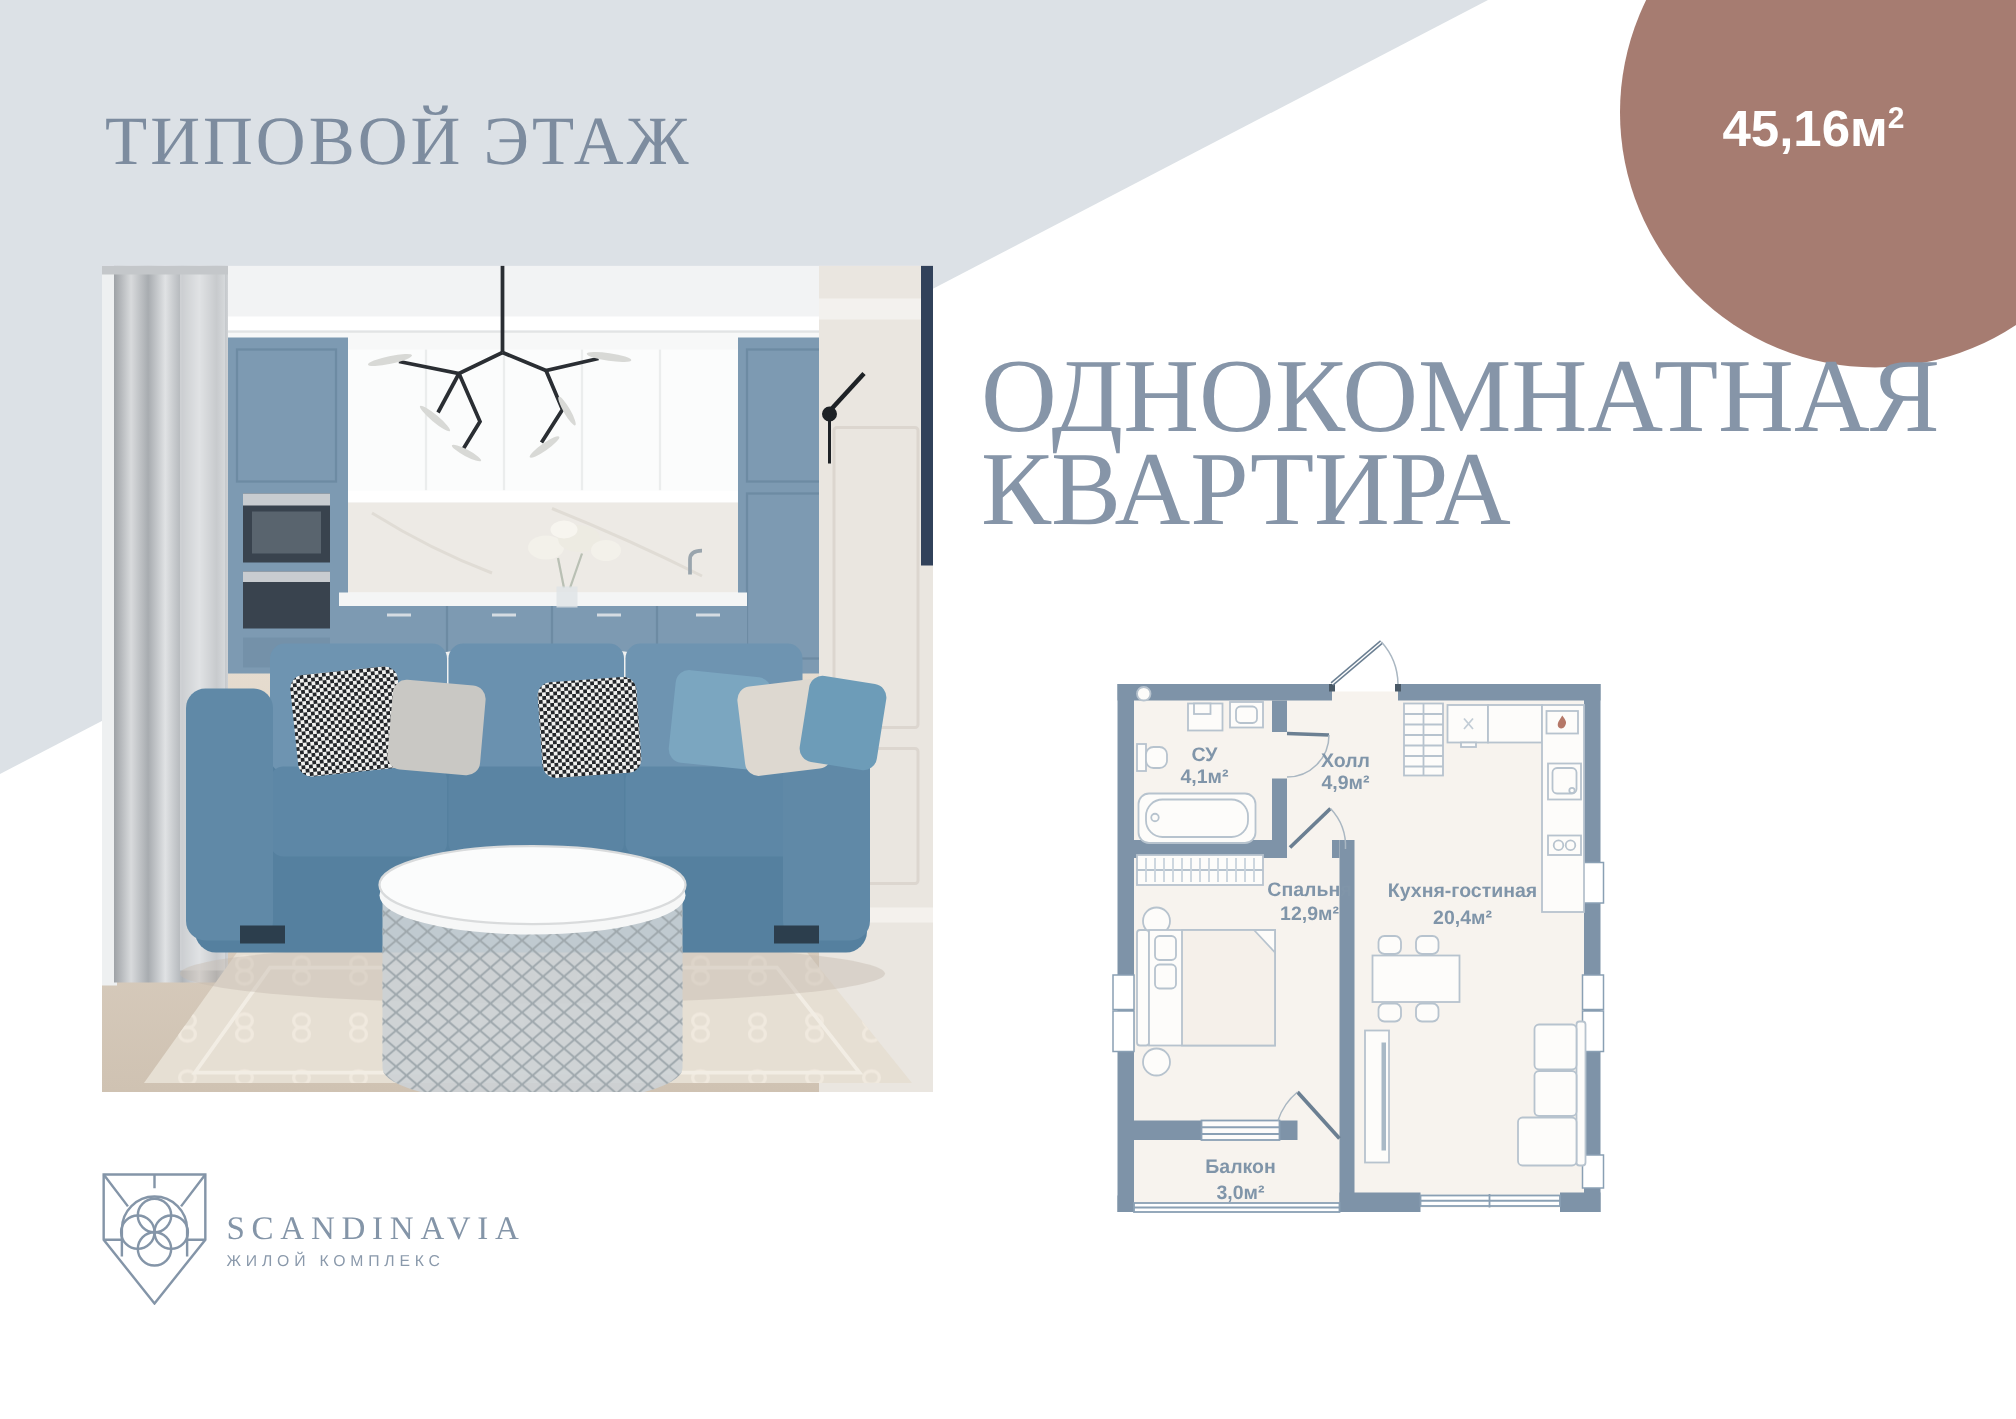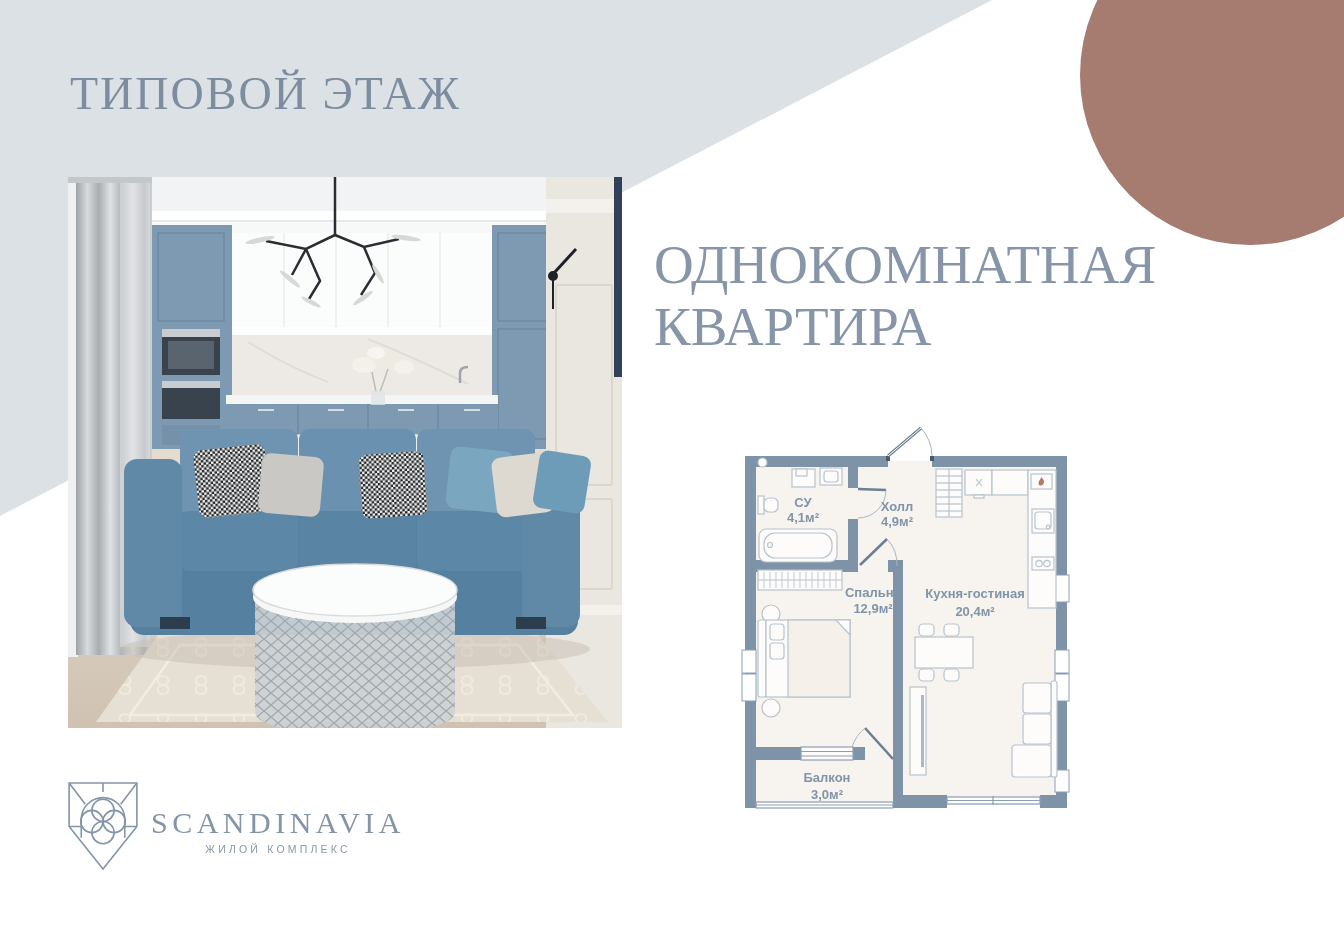--- a/index.html
+++ b/index.html
@@ -24,53 +24,54 @@
   }
   .badge-inner{
     position:absolute;left:0;top:150px;width:258px;text-align:center;color:#ffffff;
   }
   .badge-unit{font-size:80px;line-height:78px;font-weight:700;letter-spacing:1px;}
   .badge-area{font-size:34px;line-height:36px;font-weight:700;margin-top:6px;}
   .badge-area sup{font-size:20px;}
   .apartment-heading{
     position:absolute;left:654px;top:234px;
     font-family:"Liberation Serif",serif;
-    font-size:55px;line-height:62px;letter-spacing:0px;
+    font-size:70px;line-height:62px;letter-spacing:0px;
     color:#8695a8;white-space:nowrap;
   }
   .photo-frame{
     position:absolute;left:68px;top:177px;width:554px;height:551px;overflow:hidden;
   }
   .floorplan{
     position:absolute;left:740px;top:425px;width:330px;height:390px;text-align:right;
   }
   .logo{
     position:absolute;left:68px;top:782px;display:flex;align-items:flex-start;
   }
   .logo-text{margin-left:13px;padding-top:24px;}
   .logo-name{
-    font-family:"Liberation Serif",serif;font-size:30px;letter-spacing:4.5px;
+    font-family:"Liberation Serif",serif;font-size:22px;letter-spacing:4.5px;
     color:#8495a8;white-space:nowrap;
   }
   .logo-subtitle{
     font-size:10.5px;letter-spacing:3.2px;color:#8a99ab;margin-top:3px;
-    text-align:center;white-space:nowrap;
+    text-align:left;white-space:nowrap;
   }
   svg text{font-family:"Liberation Sans",sans-serif;}
   .room-name,.room-area{font-size:13px;font-weight:700;fill:#8095a9;}
 </style>
 </head>
 <body>
 
 <div class="bg-triangle"></div>
 
 <div class="page-title">ТИПОВОЙ ЭТАЖ</div>
 
 <div class="badge-circle">
   <div class="badge-inner">
+    <div class="badge-area"><span>45,16м</span><sup>2</sup></div>
   </div>
 </div>
 
 <div class="apartment-heading">
   <div>ОДНОКОМНАТНАЯ</div>
   <div>КВАРТИРА</div>
 </div>
 
 <div class="photo-frame">
 <svg width="554" height="551" viewBox="0 0 554 551">

